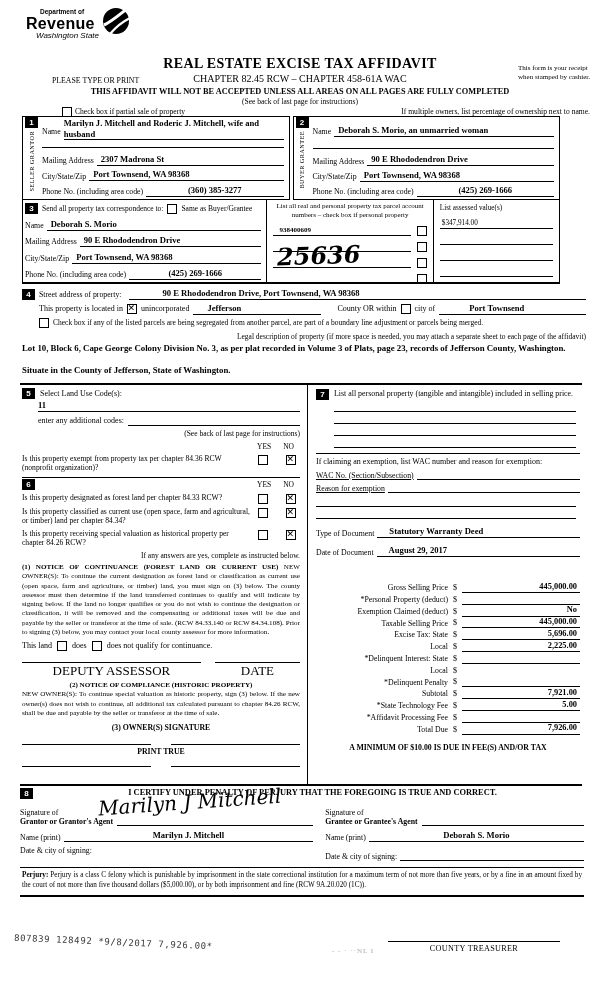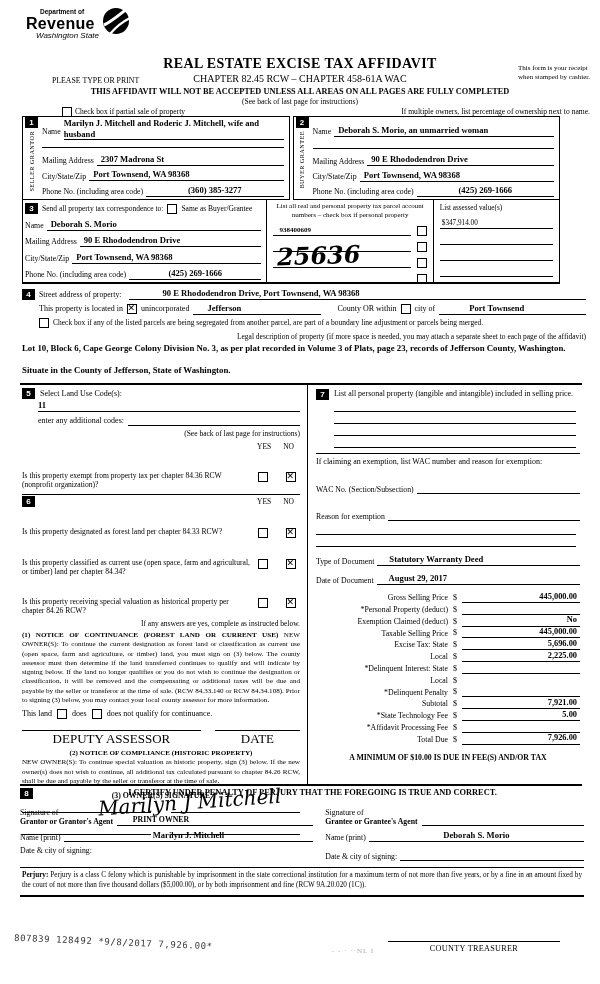--- a/index.html
+++ b/index.html
@@ -55,34 +55,34 @@
   .sec4{margin:4px 14px 0 22px;}
   .s4row{display:flex;align-items:flex-end;gap:4px;margin-top:3px;}
   .small{font-size:7.5px;text-align:right;}
   .legal{font-size:8.8px;font-weight:bold;line-height:1.35;margin-top:2px;}
   .situate{margin:10px 14px 0 22px;font-size:8.8px;font-weight:bold;}
   
   .twocol{margin:7px 18px 0 20px;border-top:2px solid #000;border-bottom:2px solid #000;display:flex;height:399px;}
   .lcol{width:278px;border-right:1px solid #000;padding:3px 7px 0 2px;display:flex;flex-direction:column;}
   .rcol{flex:1;padding:4px 2px 0 8px;display:flex;flex-direction:column;}
   .qhead{display:flex;justify-content:flex-end;gap:12px;font-size:7.5px;margin-top:3px;}
-  .qrow{display:flex;align-items:flex-start;margin-top:20px;}
+  .qrow{display:flex;align-items:flex-start;margin-top:3px;}
   .qtxt{flex:1;font-size:7.6px;padding-right:6px;}
   .qcbs{display:flex;gap:18px;padding-top:1px;padding-right:4px;}
   .sec6{border-top:1px solid #000;margin-top:4px;padding-top:1px;}
   .para{font-size:7.1px;text-align:justify;line-height:1.3;margin-top:3px;}
   .ctr{text-align:center;}
   .sigrow{display:flex;gap:14px;margin-top:11px;}
   .sigrow .l1{flex:2.1;border-bottom:1px solid #000;}
   .sigrow .l2{flex:1;border-bottom:1px solid #000;}
   .siglbl{display:flex;gap:14px;font-size:13px;}
   .siglbl span{text-align:center;}
   .blank4{border-bottom:1px solid #000;height:11px;margin-right:4px;}
   .exempt{border-top:1px solid #000;margin-top:5px;padding-top:3px;}
-  .exrow{display:flex;align-items:flex-end;margin-top:17px;}
+  .exrow{display:flex;align-items:flex-end;margin-top:3px;text-decoration:underline;}
   .docrow{display:flex;align-items:flex-end;margin-top:7px;}
   .mrow{display:flex;align-items:flex-end;height:11.8px;}
   .mlabel{width:132px;text-align:right;padding-right:5px;font-size:7.8px;white-space:nowrap;}
   .md{width:9px;font-size:8px;}
   .mfill{flex:1;border-bottom:1px solid #000;text-align:right;font-weight:bold;font-size:8.4px;padding-right:3px;min-height:9px;}
   .minnote{font-size:7.8px;font-weight:bold;text-align:center;margin-top:8px;}
   .seeinstr{font-size:7.5px;text-align:center;}
   
   .sec8{margin:0 16px 0 20px;padding-top:2px;}
   .certline{display:flex;align-items:center;gap:8px;}
@@ -359,21 +359,21 @@
             <span style="flex:2.1">DEPUTY ASSESSOR</span>
             <span style="flex:1">DATE</span>
           </div>
         <div class="para ctr b" style="margin-top:2px">(2) NOTICE OF COMPLIANCE (HISTORIC PROPERTY)</div>
         <div class="para" style="margin-top:0">NEW OWNER(S):  To continue special valuation as historic property, sign (3) below.  If the new owner(s) does not wish to continue, all additional tax calculated pursuant to chapter 84.26 RCW, shall be due and payable by the seller or transferor at the time of sale.</div>
         <div class="ctr b" style="margin-top:5px;font-size:7.8px">(3)  OWNER(S) SIGNATURE</div>
         <div class="sigrow" style="gap:20px">
             <span class="l1" style="flex:1"></span>
             <span class="l2" style="flex:1"></span>
           </div>
-        <div class="ctr b" style="margin-top:2px;font-size:7.8px">PRINT OWNER</div>
+        <div class="ctr b" style="margin-top:2px;font-size:7.8px">PRINT TRUE</div>
         <div class="sigrow" style="gap:20px;margin-top:9px">
             <span class="l1" style="flex:1"></span>
             <span class="l2" style="flex:1"></span>
           </div>
       </div>
     </div>
 
     <div class="rcol">
       <div class="qrow" style="margin-top:0">
         <span class="badge" style="margin-right:5px">7</span>
@@ -397,21 +397,21 @@
         <div class="blank4"></div>
       </div>
       <div class="docrow">
           <span class="lbl">Type of Document</span>
           <span class="fill" style="text-align:left;padding-left:8px"><span class="val">Statutory Warranty Deed</span></span>
         </div>
       <div class="docrow">
           <span class="lbl">Date of Document</span>
           <span class="fill" style="text-align:left;padding-left:8px"><span class="val">August 29, 2017</span></span>
         </div>
-      <div style="margin-top:6px">
+      <div style="margin-top:24px">
         <div class="mrow">
             <span class="mlabel">Gross Selling Price</span>
             <span class="md">$</span>
             <span class="mfill">445,000.00</span>
           </div>
         <div class="mrow">
             <span class="mlabel">*Personal Property (deduct)</span>
             <span class="md">$</span>
             <span class="mfill"></span>
           </div>

